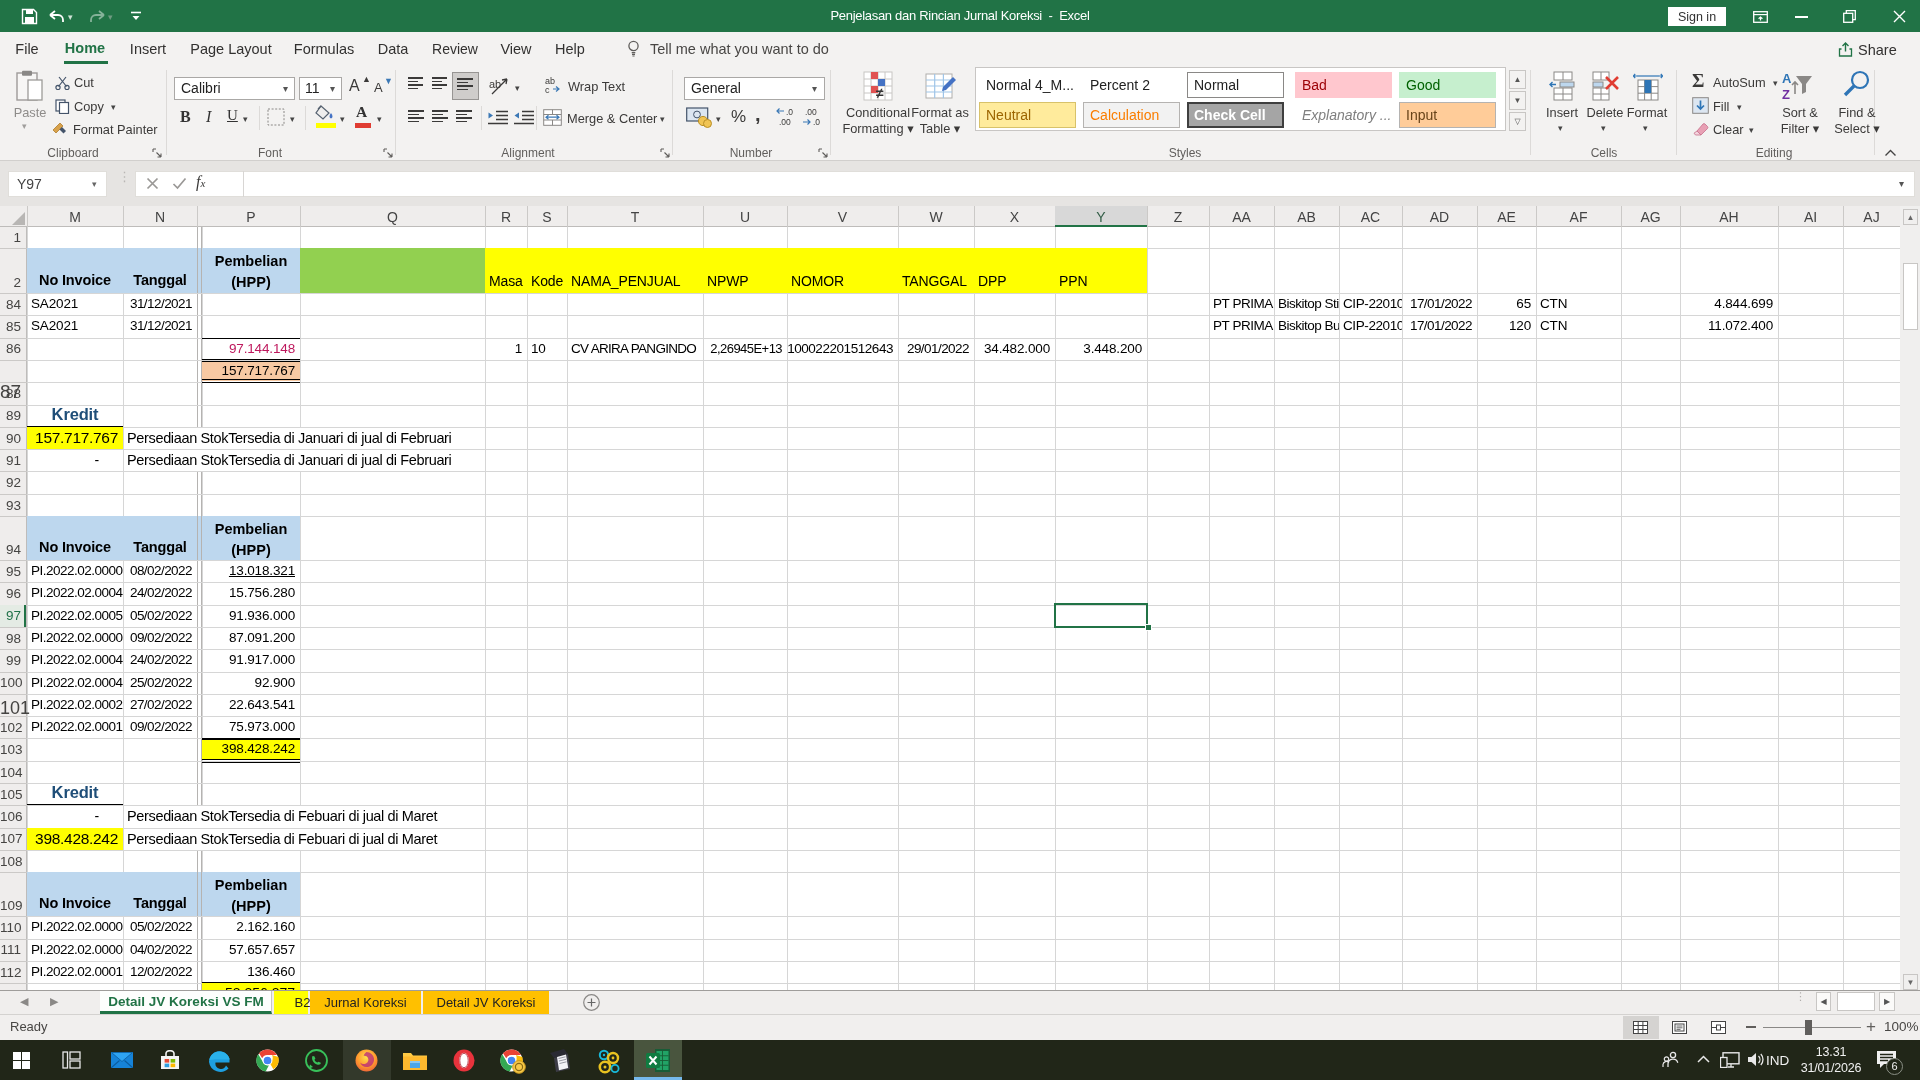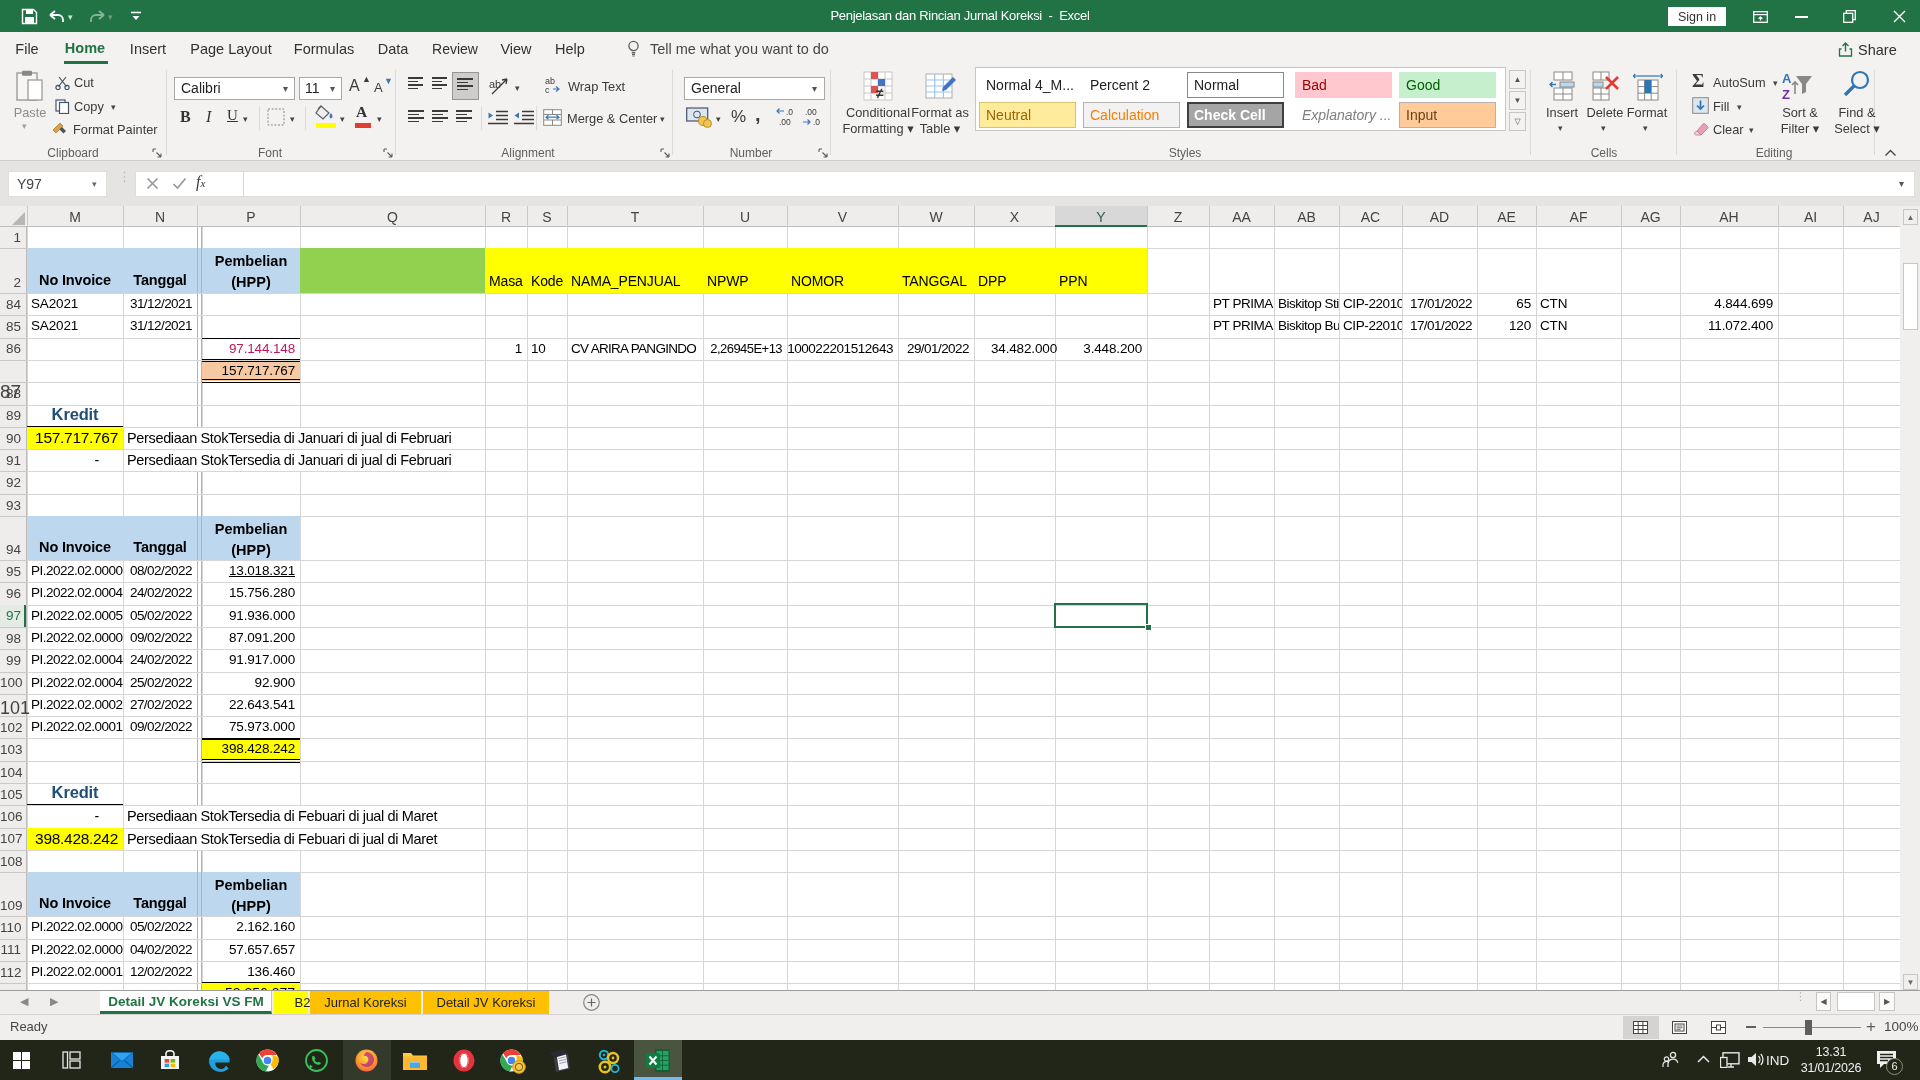--- a/index.html
+++ b/index.html
@@ -560,21 +560,21 @@
 <div class="tx" style="left:1536px;top:88.3px;width:85px;height:22.3px;font-size:13.5px;color:#000;letter-spacing:-0.15px;line-height:22.3px;padding-left:4px;text-align:left;">CTN</div>
 <div class="tx" style="left:1680px;top:88.3px;width:98px;height:22.3px;font-size:13.5px;color:#000;letter-spacing:-0.15px;line-height:22.3px;padding-right:5px;text-align:right;">11.072.400</div>
 <div class="a" style="left:202px;top:110.6px;width:98px;height:1.4px;background:#000"></div>
 <div class="tx" style="left:202px;top:110.6px;width:98px;height:22.3px;font-size:13.5px;color:#be185d;letter-spacing:-0.15px;line-height:22.3px;padding-right:5px;text-align:right;">97.144.148</div>
 <div class="tx" style="left:485px;top:110.6px;width:42px;height:22.3px;font-size:13.5px;color:#000;letter-spacing:-0.15px;line-height:22.3px;padding-right:5px;text-align:right;">1</div>
 <div class="tx" style="left:527px;top:110.6px;width:40px;height:22.3px;font-size:13.5px;color:#000;letter-spacing:-0.15px;line-height:22.3px;padding-left:4px;text-align:left;">10</div>
 <div class="tx" style="left:567px;top:110.6px;width:136px;height:22.3px;font-size:13.5px;color:#000;letter-spacing:-0.7px;line-height:22.3px;padding-left:4px;text-align:left;">CV ARIRA PANGINDO</div>
 <div class="tx" style="left:703px;top:110.6px;width:84px;height:22.3px;font-size:13px;color:#000;letter-spacing:-0.55px;line-height:22.3px;padding-right:5px;text-align:right;">2,26945E+13</div>
 <div class="tx" style="left:787px;top:110.6px;width:111px;height:22.3px;font-size:13.5px;color:#000;letter-spacing:-0.45px;line-height:22.3px;padding-right:5px;text-align:right;">100022201512643</div>
 <div class="tx" style="left:898px;top:110.6px;width:76px;height:22.3px;font-size:13.5px;color:#000;letter-spacing:-0.55px;line-height:22.3px;padding-right:5px;text-align:right;">29/01/2022</div>
-<div class="tx" style="left:974px;top:110.6px;width:81px;height:22.3px;font-size:13.5px;color:#000;letter-spacing:-0.15px;line-height:22.3px;padding-right:5px;text-align:right;margin-left:7px;">34.482.000</div>
+<div class="tx" style="left:974px;top:110.6px;width:81px;height:22.3px;font-size:13.5px;color:#000;letter-spacing:-0.15px;line-height:22.3px;padding-right:5px;text-align:right;">34.482.000</div>
 <div class="tx" style="left:1055px;top:110.6px;width:92px;height:22.3px;font-size:13.5px;color:#000;letter-spacing:-0.15px;line-height:22.3px;padding-right:5px;text-align:right;">3.448.200</div>
 <div class="a" style="left:202px;top:134.1px;width:98px;height:19.9px;background:#F7C9A3;"></div>
 <div class="a" style="left:202px;top:131.7px;width:98px;height:1.2px;background:#000"></div>
 <div class="a" style="left:202px;top:134.3px;width:98px;height:1.2px;background:#000"></div>
 <div class="a" style="left:202px;top:151.9px;width:98px;height:1.2px;background:#000"></div>
 <div class="a" style="left:202px;top:154.5px;width:98px;height:1.2px;background:#000"></div>
 <div class="tx" style="left:202px;top:132.9px;width:98px;height:22.3px;font-size:13.5px;color:#000;letter-spacing:-0.15px;line-height:22.3px;padding-right:5px;text-align:right;">157.717.767</div>
 <div class="a" style="left:27px;top:198.6px;width:96px;height:1.4px;background:#000"></div>
 <div class="tx" style="left:27px;top:177.5px;width:96px;height:22.3px;font-size:16.5px;color:#1F4E78;letter-spacing:-0.15px;line-height:19.3px;text-align:center;font-weight:700;">Kredit</div>
 <div class="a" style="left:27px;top:200.1px;width:96px;height:22.3px;background:#FFFF00;"></div>

